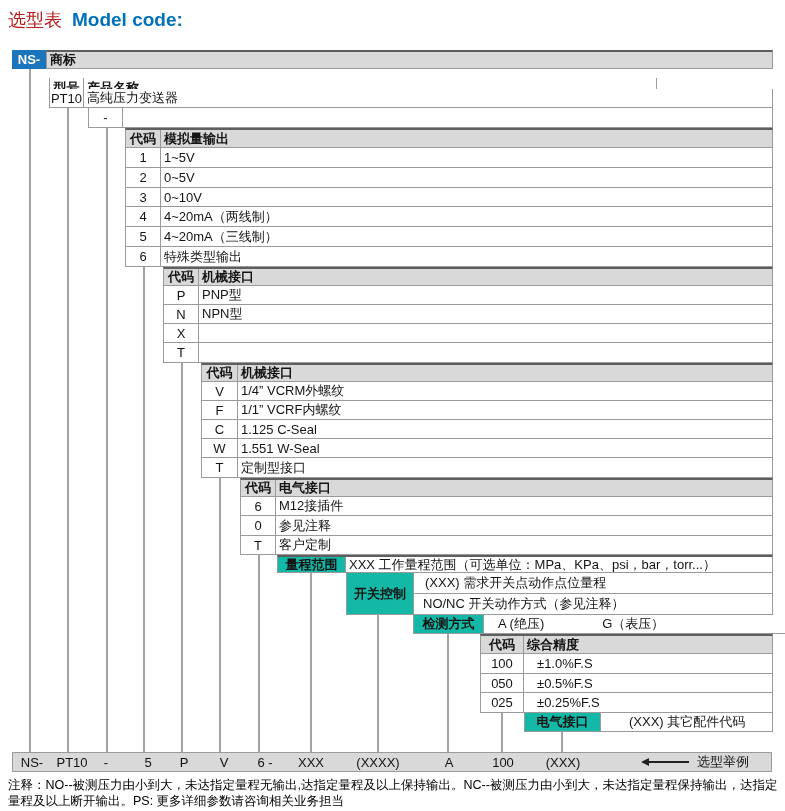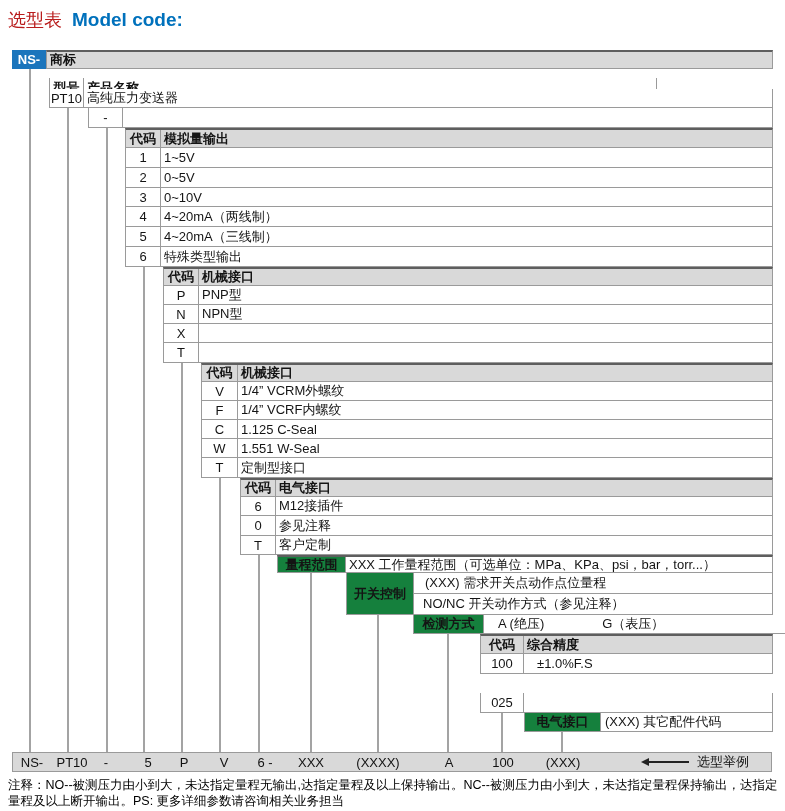--- a/index.html
+++ b/index.html
@@ -9,21 +9,21 @@
   .t-zh{font-size:18px;font-weight:normal;color:#b91c1c;}
   .t-en{font-size:19px;font-weight:bold;color:#0071bc;margin-left:10px;}
   .nsbox{position:absolute;left:12px;top:50px;width:34px;height:19px;background:#1b75bc;
          color:#fff;font-size:13px;font-weight:bold;display:flex;align-items:center;justify-content:center;}
   .row{position:absolute;box-sizing:border-box;display:flex;align-items:stretch;background:#fff;
        border:1px solid #9a9a9a;border-top:none;font-size:13px;color:#141414;}
   .row.sec{border-top:2px solid #5e5e5e;background:#d9d9d9;font-weight:bold;}
   .row.topdark{border-top:2px solid #5e5e5e;}
   .cc{box-sizing:border-box;flex:0 0 auto;border-right:1px solid #9a9a9a;
       display:flex;align-items:center;justify-content:center;}
-  .cc.gray{background:#15803d;font-weight:bold;}
+  .cc.gray{background:#14b8a6;font-weight:bold;}
   .lb{display:flex;align-items:center;padding-left:3px;flex:1;min-width:0;white-space:nowrap;}
   .bold{font-weight:bold;}
   .col{flex:1;display:flex;flex-direction:column;}
   .half{flex:1;}
   .bline{border-bottom:1px solid #9a9a9a;}
   .g2{margin-left:58px;}
   .vline{position:absolute;width:1.5px;background:#a3a3a3;}
   .exbar{position:absolute;box-sizing:border-box;background:#d9d9d9;border:1px solid #9a9a9a;
          font-size:13px;color:#111;}
   .ex{position:absolute;top:50%;transform:translate(-50%,-50%);white-space:nowrap;}
@@ -128,21 +128,21 @@
   <div class="row sec" style="left:201px;top:363px;width:572px;height:19px">
     <div class="cc" style="width:36px">代码</div>
     <div class="lb">机械接口</div>
   </div>
   <div class="row" style="left:201px;top:382px;width:572px;height:19px">
     <div class="cc" style="width:36px">V</div>
     <div class="lb">1/4” VCRM外螺纹</div>
   </div>
   <div class="row" style="left:201px;top:401px;width:572px;height:19px">
     <div class="cc" style="width:36px">F</div>
-    <div class="lb">1/4” VCRF内螺纹</div>
+    <div class="lb">1/1” VCRF内螺纹</div>
   </div>
   <div class="row" style="left:201px;top:420px;width:572px;height:19px">
     <div class="cc" style="width:36px">C</div>
     <div class="lb">1.125 C-Seal</div>
   </div>
   <div class="row" style="left:201px;top:439px;width:572px;height:19px">
     <div class="cc" style="width:36px">W</div>
     <div class="lb">1.551 W-Seal</div>
   </div>
   <div class="row" style="left:201px;top:458px;width:572px;height:20px">
@@ -189,27 +189,32 @@
   </div>
 
   <div class="row sec" style="left:480px;top:634px;width:293px;height:20px">
     <div class="cc" style="width:43px">代码</div>
     <div class="lb">综合精度</div>
   </div>
   <div class="row" style="left:480px;top:654px;width:293px;height:20px">
     <div class="cc" style="width:43px">100</div>
     <div class="lb" style="padding-left:13px">±1.0%F.S</div>
   </div>
+  <div class="row" style="left:480px;top:674px;width:293px;height:19px">
+    <div class="cc" style="width:43px">050</div>
+    <div class="lb" style="padding-left:13px">±0.5%F.S</div>
+  </div>
   <div class="row" style="left:480px;top:693px;width:293px;height:20px">
     <div class="cc" style="width:43px">025</div>
+    <div class="lb" style="padding-left:13px">±0.25%F.S</div>
   </div>
 
   <div class="row" style="left:524px;top:713px;width:249px;height:19px">
     <div class="cc gray" style="width:76px">电气接口</div>
-    <div class="lb" style="padding-left:4px">(XXX) 其它配件代码</div>
+    <div class="lb" style="padding-left:28px">(XXX) 其它配件代码</div>
   </div>
 
   <div class="exbar" style="left:12px;top:752px;width:760px;height:20px">
     <span class="ex" style="left:19px">NS-</span>
     <span class="ex" style="left:59px">PT10</span>
     <span class="ex" style="left:93px">-</span>
     <span class="ex" style="left:135px">5</span>
     <span class="ex" style="left:171px">P</span>
     <span class="ex" style="left:211px">V</span>
     <span class="ex" style="left:252px">6 -</span>

